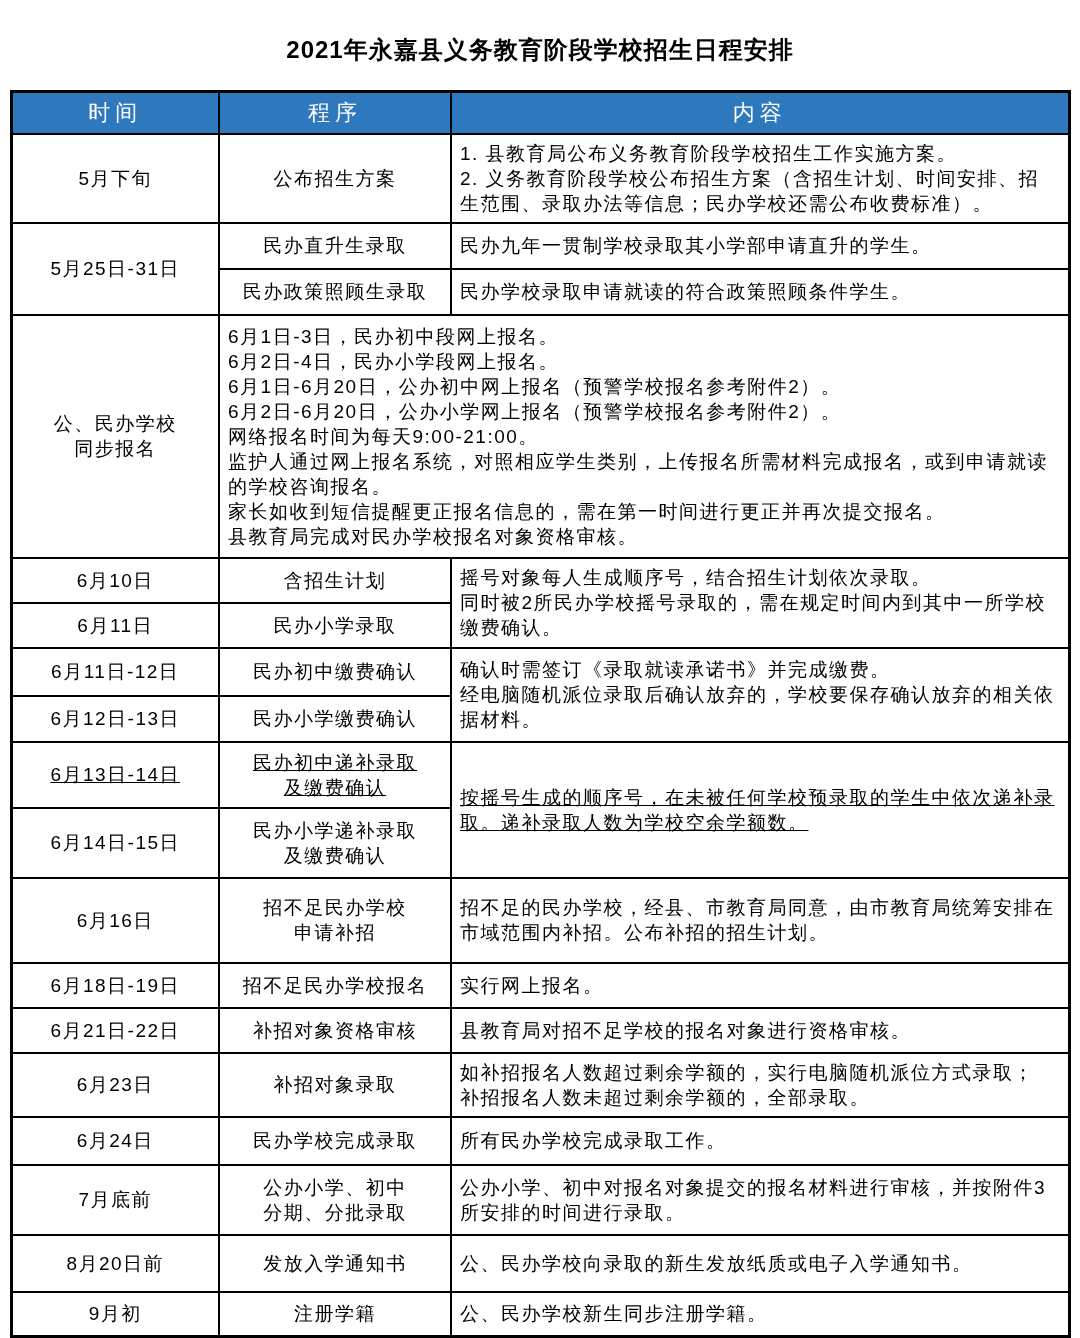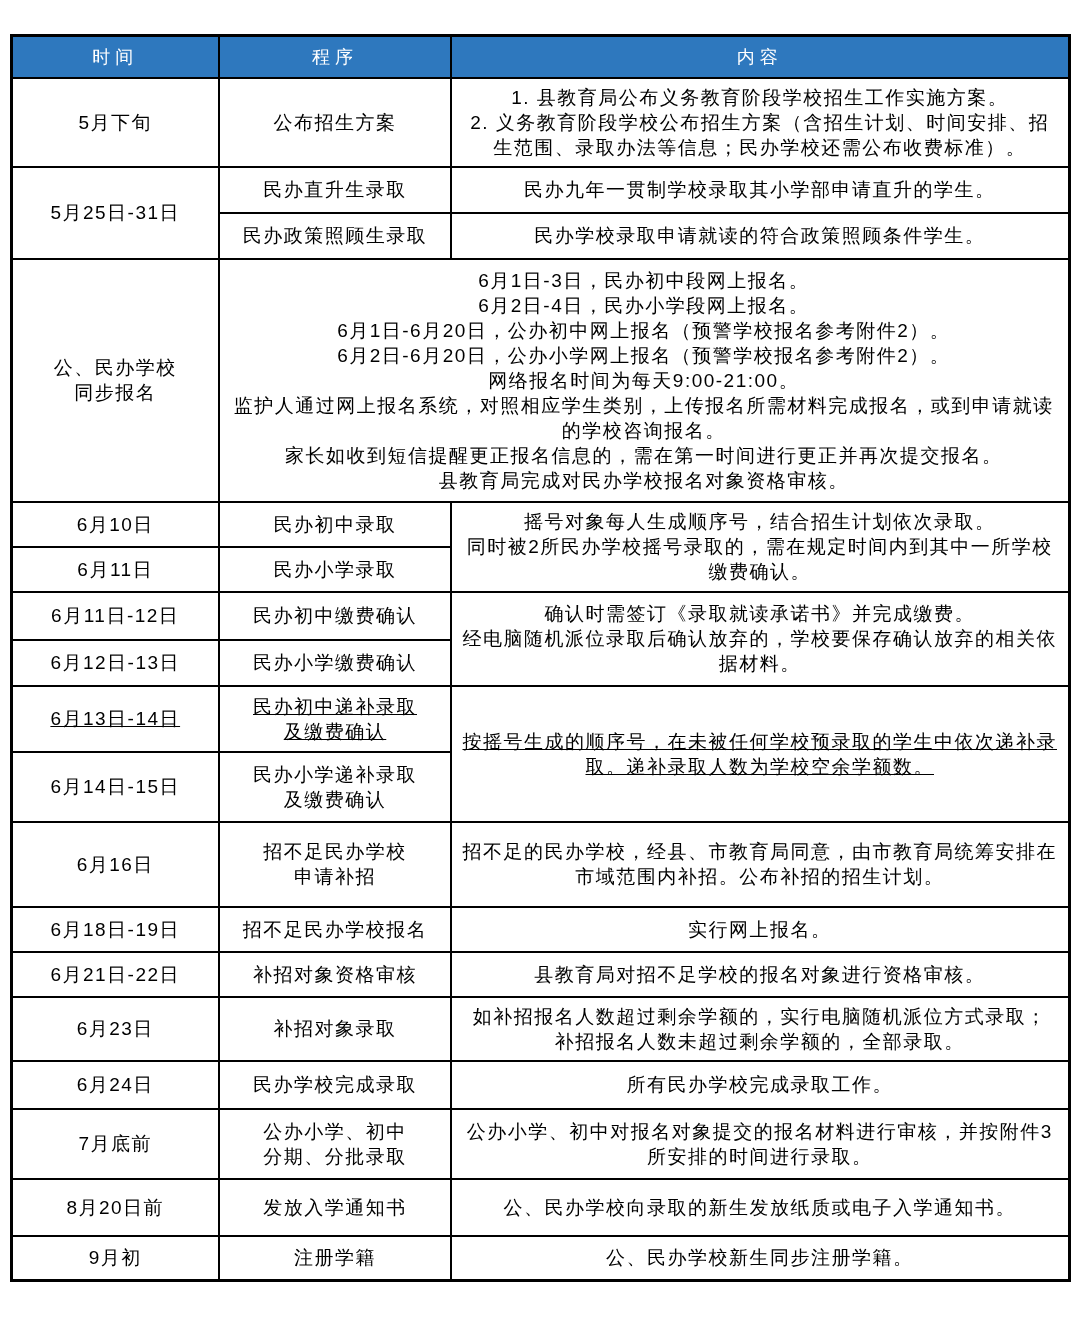--- a/index.html
+++ b/index.html
@@ -33,40 +33,41 @@
   table.schedule col.c-time { width: 208px; }
   table.schedule col.c-proc { width: 232px; }
   table.schedule col.c-cont { width: 618px; }
   table.schedule th, table.schedule td {
     border: 2px solid var(--border-color, #000);
     vertical-align: middle;
   }
   table.schedule thead th {
     background: var(--header-bg, #2E78BE);
     color: var(--header-fg, #fff);
-    font-size: 18px;
+    font-size: 22px;
     font-weight: normal;
     height: 42px;
     text-align: center;
     letter-spacing: 5px;
   }
   table.schedule td {
     font-size: 19px;
     line-height: 25px;
     letter-spacing: 1.5px;
     padding: 6px 8px;
     white-space: pre-wrap;
   }
   td.center { text-align: center; }
-  td.left   { text-align: center; }
+  td.left   { text-align: left; }
 </style>
 </head>
 <body>
 
 <div class="page">
+  <h1 class="title">2021年永嘉县义务教育阶段学校招生日程安排</h1>
 
   <table class="schedule">
     <colgroup>
       <col class="c-time">
       <col class="c-proc">
       <col class="c-cont">
     </colgroup>
     <thead>
       <tr>
         <th>时间</th>
@@ -97,21 +98,21 @@
 6月2日-4日，民办小学段网上报名。
 6月1日-6月20日，公办初中网上报名（预警学校报名参考附件2）。
 6月2日-6月20日，公办小学网上报名（预警学校报名参考附件2）。
 网络报名时间为每天9:00-21:00。
 监护人通过网上报名系统，对照相应学生类别，上传报名所需材料完成报名，或到申请就读的学校咨询报名。
 家长如收到短信提醒更正报名信息的，需在第一时间进行更正并再次提交报名。
 县教育局完成对民办学校报名对象资格审核。</td>
         </tr>
         <tr style="height: 45px; margin-top: 30px;">
           <td class="center">6月10日</td>
-          <td class="center">民办初中录取</td>
+          <td class="center">含招生计划</td>
           <td rowspan="2" class="left">摇号对象每人生成顺序号，结合招生计划依次录取。
 同时被2所民办学校摇号录取的，需在规定时间内到其中一所学校缴费确认。</td>
         </tr>
         <tr style="height: 45px;">
           <td class="center">6月11日</td>
           <td class="center">民办小学录取</td>
         </tr>
         <tr style="height: 48px; margin-top: 10px;">
           <td class="center">6月11日-12日</td>
           <td class="center">民办初中缴费确认</td>

